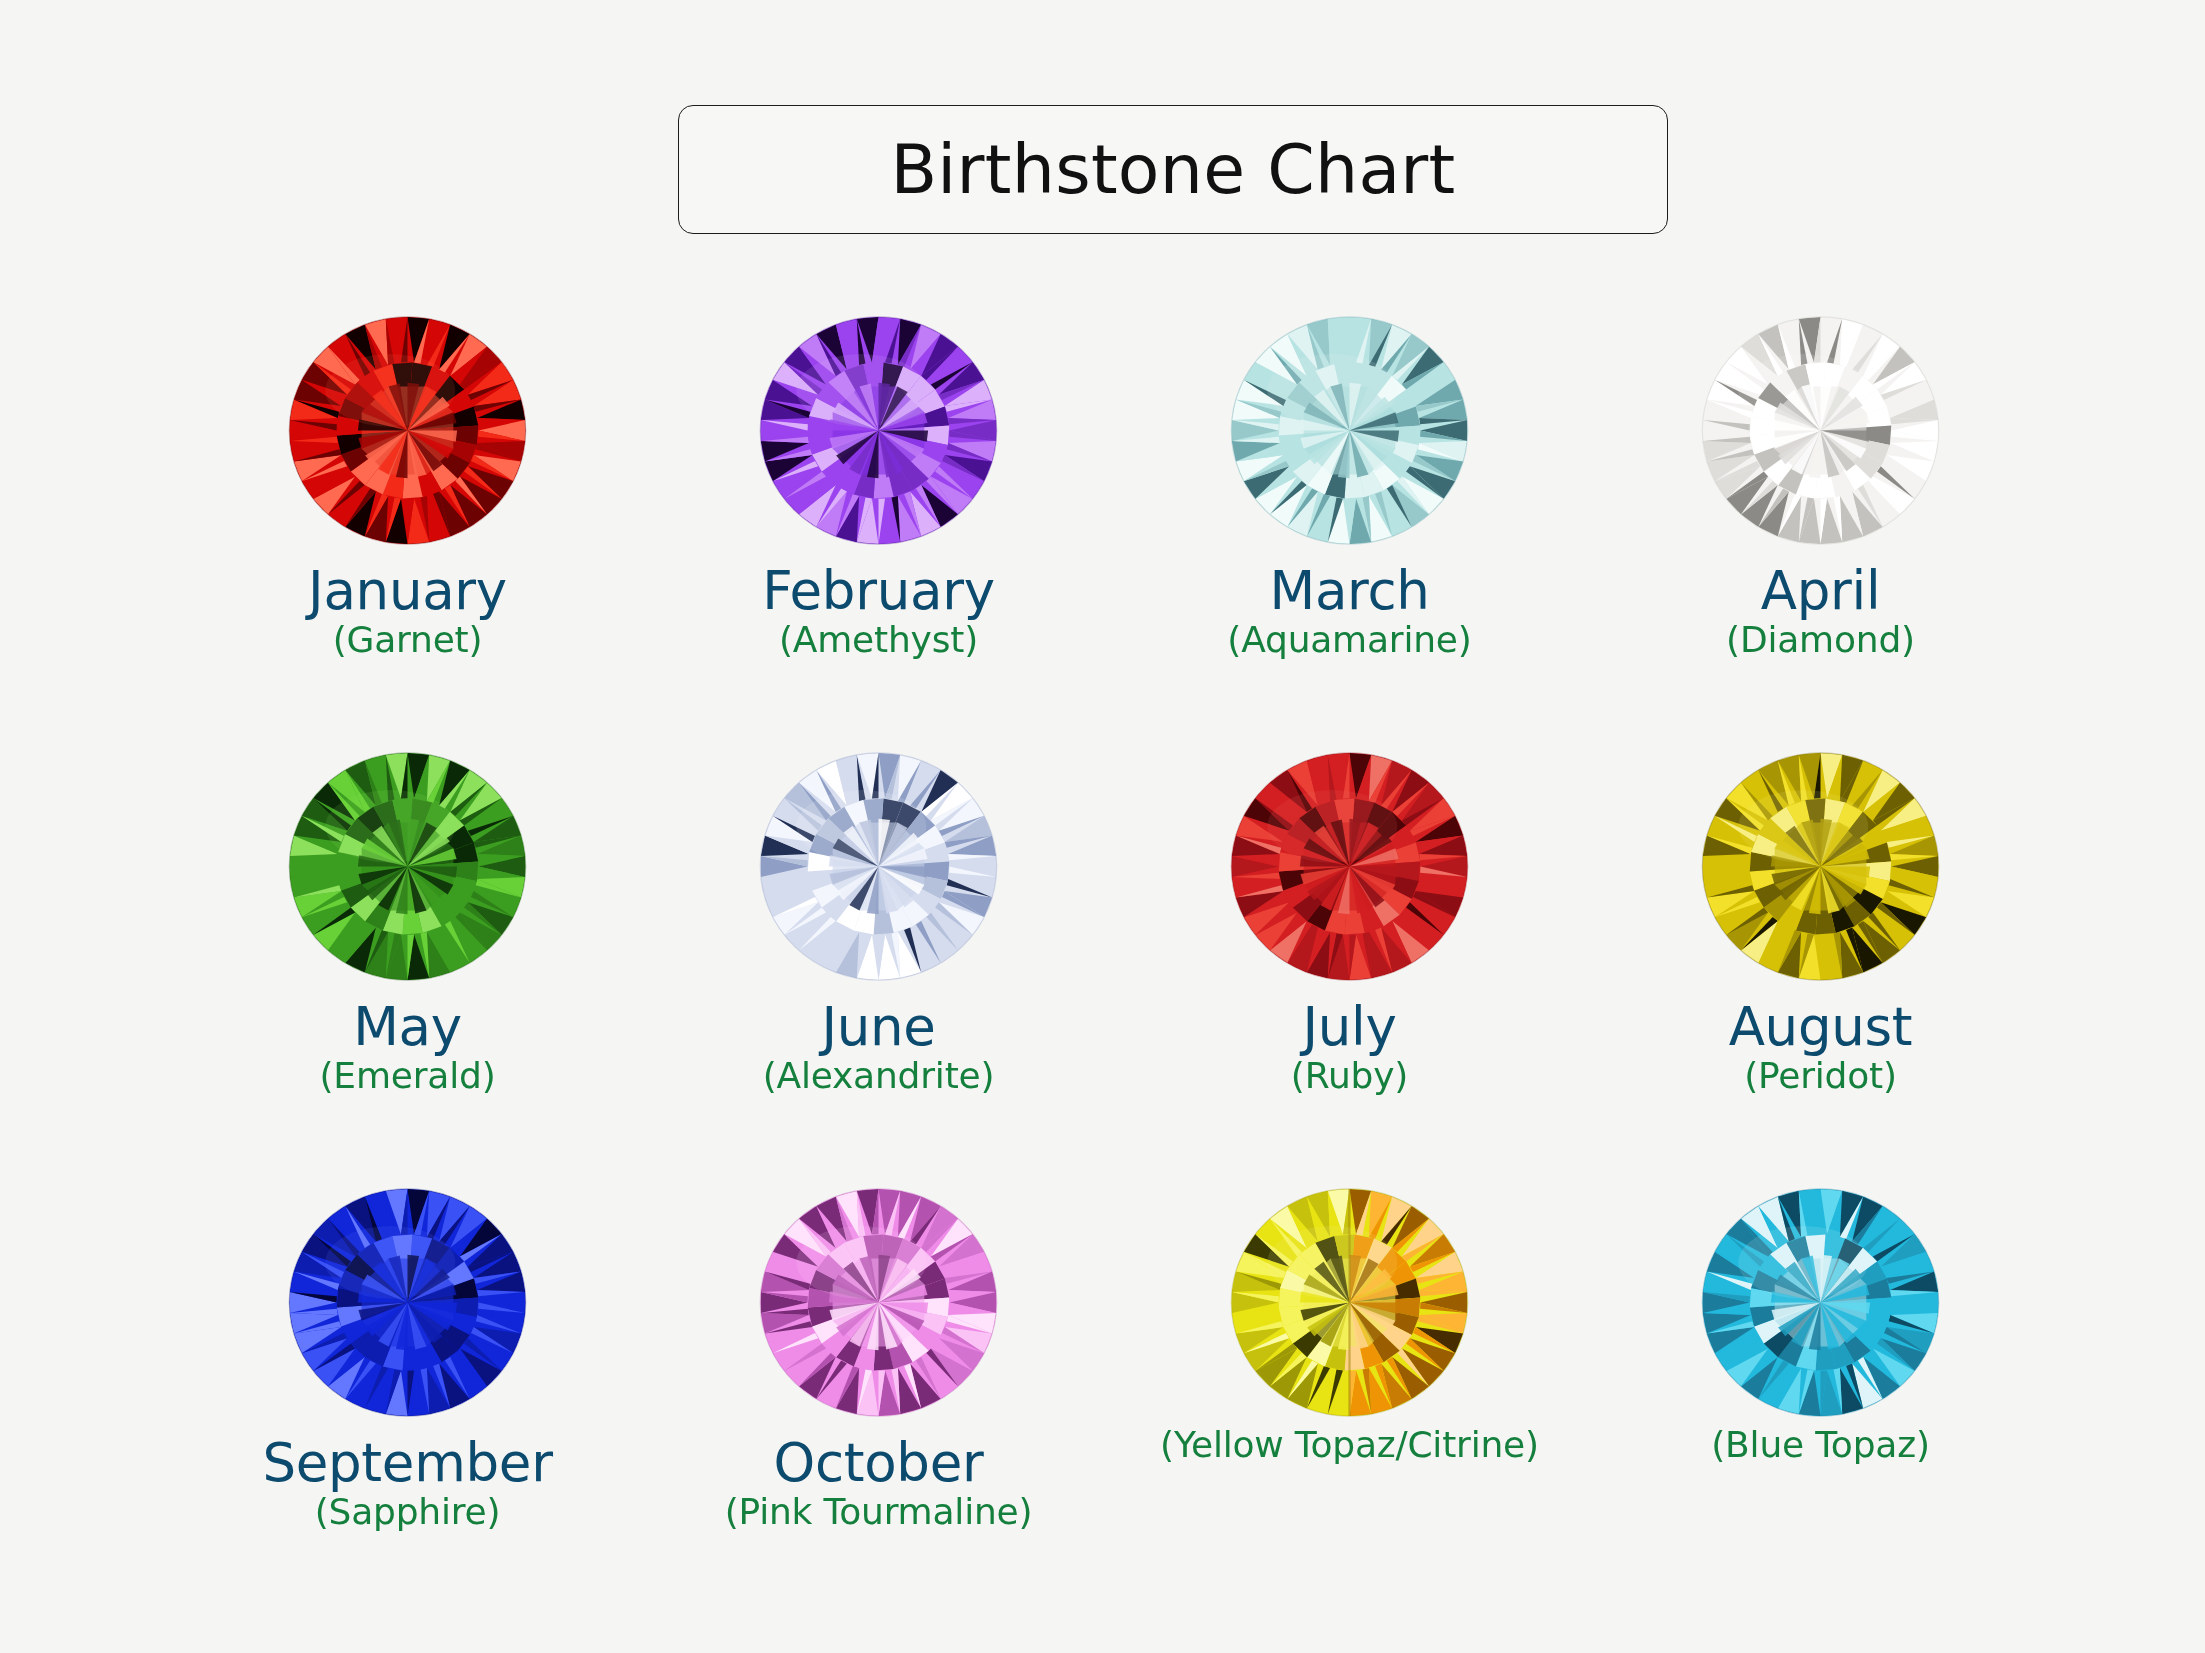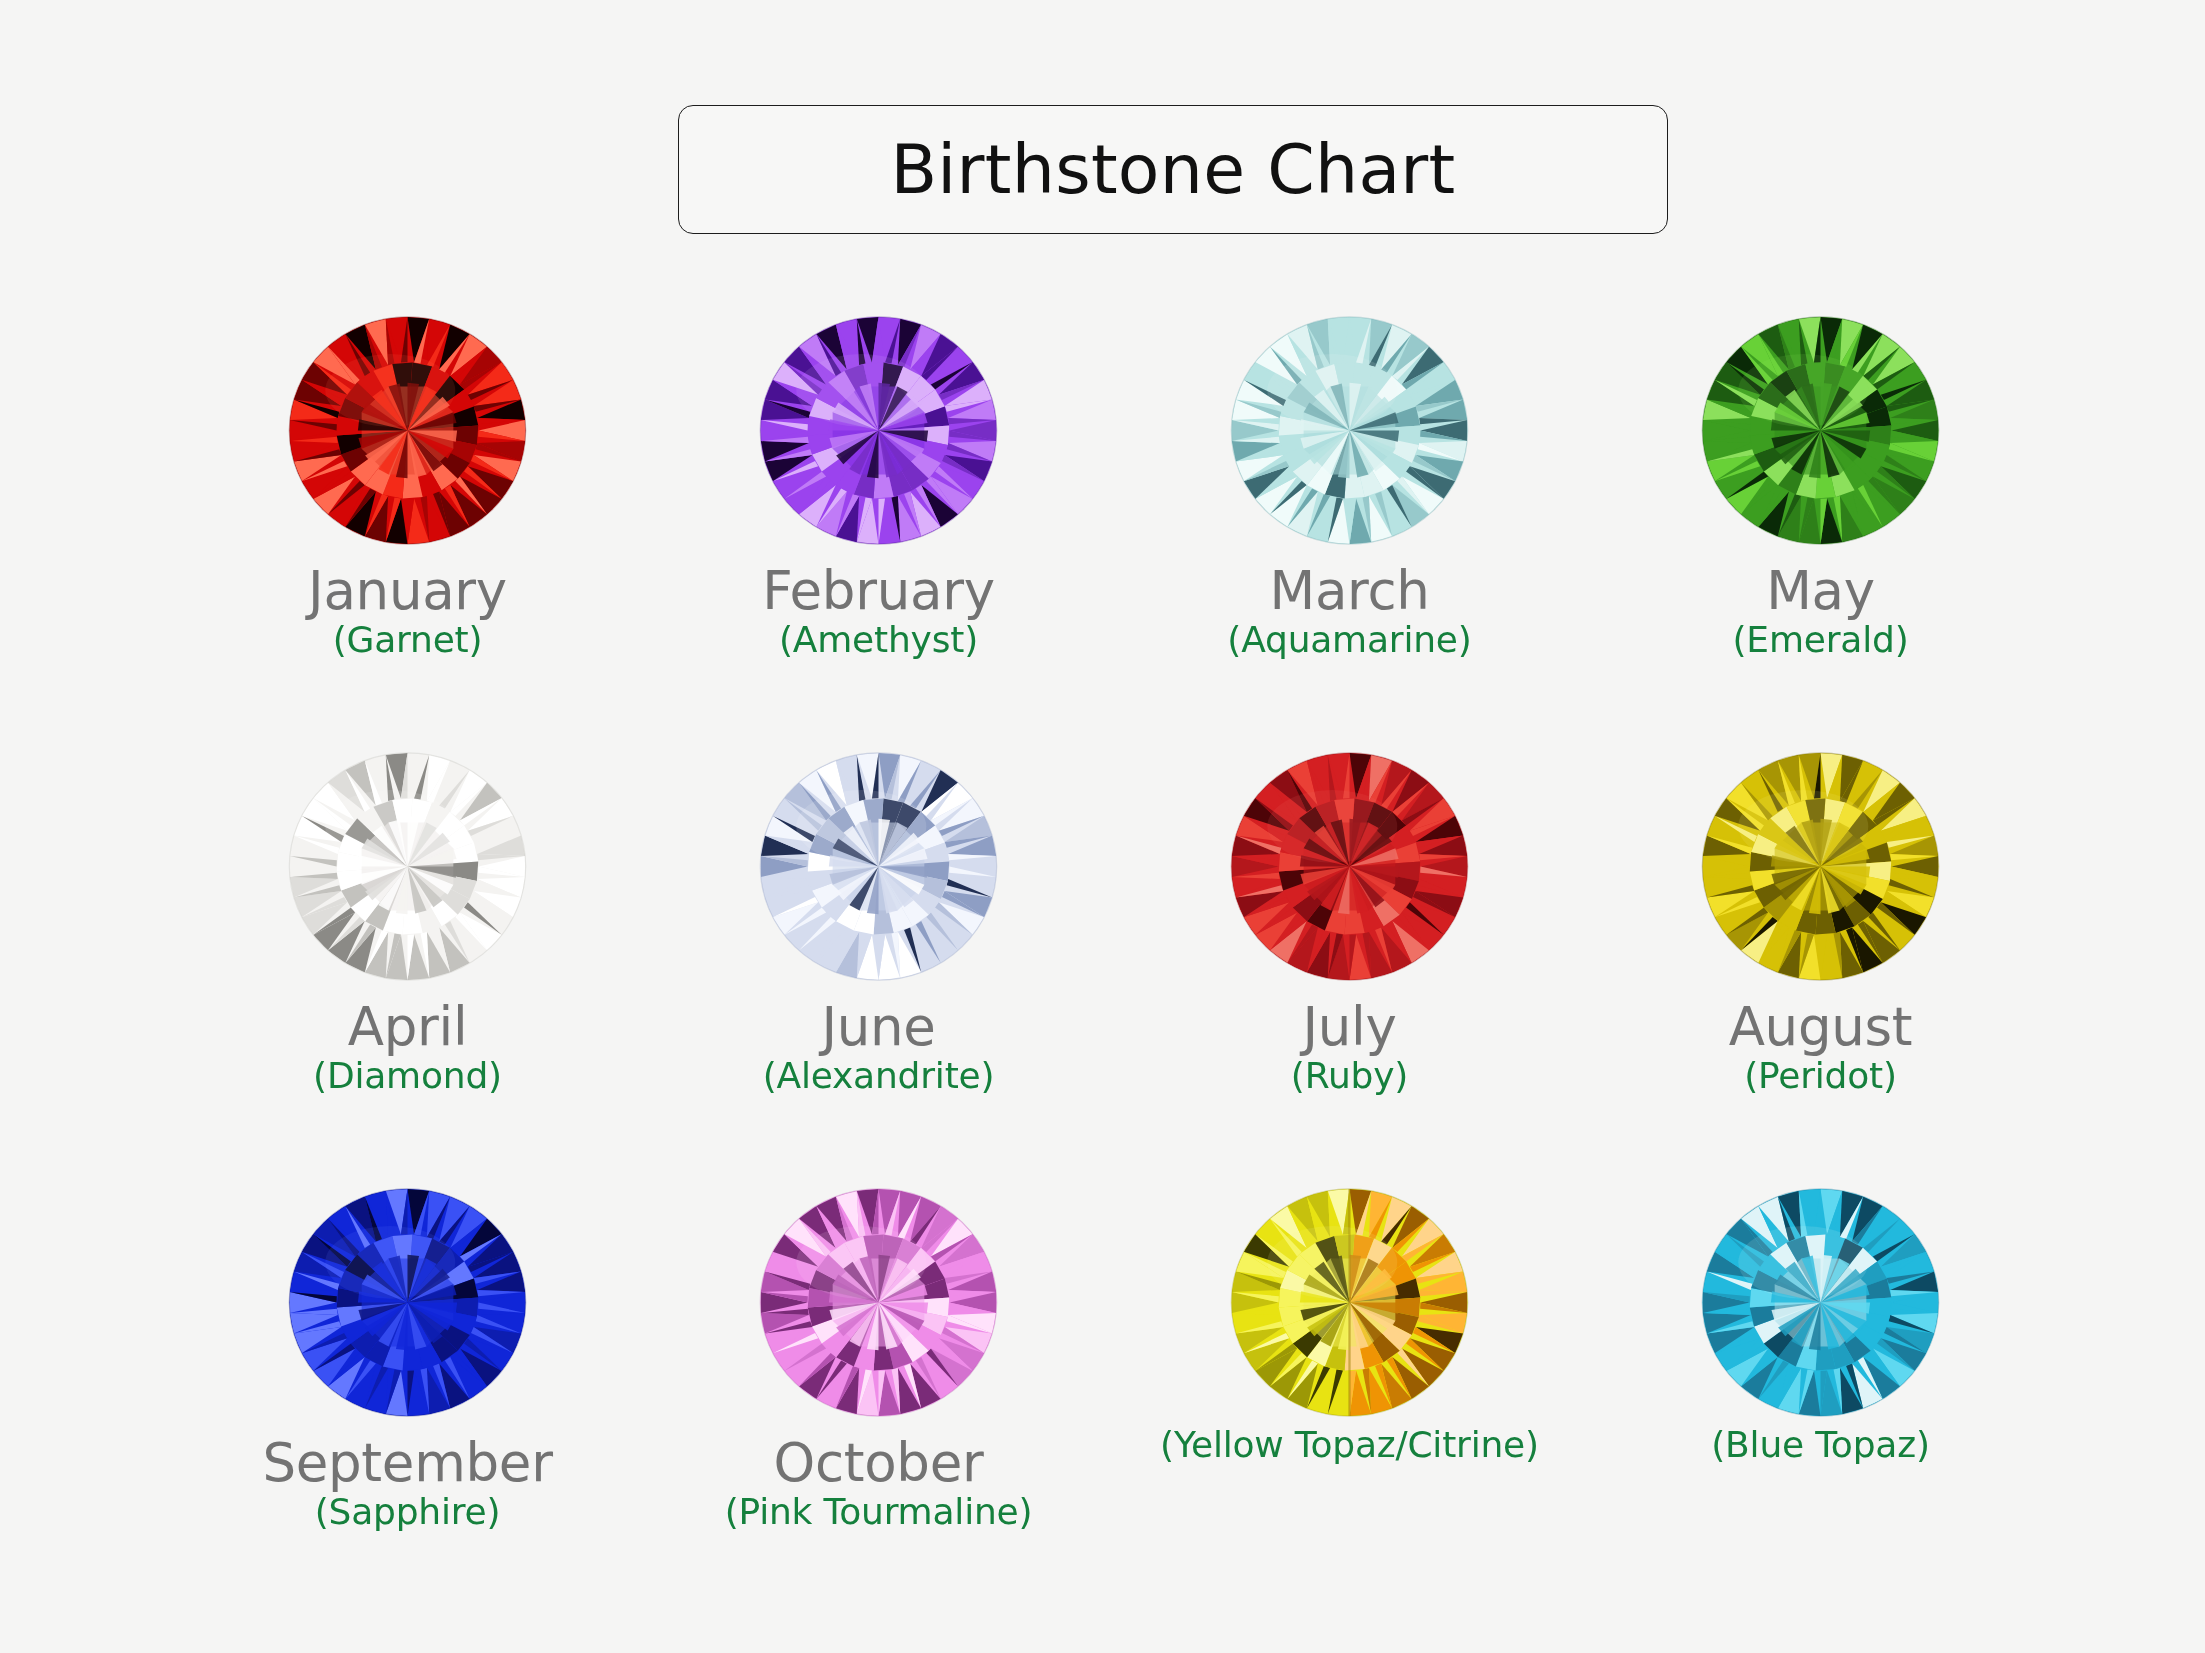--- a/index.html
+++ b/index.html
@@ -62,21 +62,21 @@
     height: 241px;
     display: block;
   }
   .gem-wrap svg { display: block; width: 241px; height: 241px; }
 
   .label-month {
     margin-top: 12.6px;
     font-family: "DejaVu Sans", sans-serif;
     font-size: 53px;
     font-weight: 400;
-    color: #737373;
+    color: #0c4a6e;
     line-height: 1.02;
     letter-spacing: -0.3px;
     white-space: nowrap;
     text-align: center;
   }
   .label-stone {
     margin-top: 3.4px;
     font-family: "DejaVu Sans", sans-serif;
     font-size: 36px;
     font-weight: 400;
@@ -467,20 +467,145 @@
           <ellipse cx="210" cy="210" rx="206" ry="198" fill="none" stroke="#6fa9ae" stroke-opacity="0.35" stroke-width="2"></ellipse>
         </svg>
       </div>
       <div class="label-month">March</div>
       <div class="label-stone">(Aquamarine)</div>
     </div>
     <div class="cell">
       <div class="gem-wrap">
         <svg viewBox="0 0 420 420" xmlns="http://www.w3.org/2000/svg">
           <defs>
+            <clipPath id="clip3">
+              <ellipse cx="210" cy="210" rx="206" ry="198"></ellipse>
+            </clipPath>
+          </defs>
+          <g clip-path="url(#clip3)">
+            <ellipse cx="210" cy="210" rx="206" ry="198" fill="#f4f3f1"></ellipse>
+            <polygon points="210.0,12.0 247.9,15.4 221.4,91.7" fill="#f4f3f1"></polygon>
+            <polygon points="247.9,15.4 221.4,91.7 232.7,93.2" fill="#8b8a86"></polygon>
+            <polygon points="247.9,15.4 284.4,25.4 243.8,95.7" fill="#ffffff"></polygon>
+            <polygon points="284.4,25.4 243.8,95.7 254.6,99.2" fill="#ffffff"></polygon>
+            <polygon points="284.4,25.4 318.4,41.7 265.1,103.7" fill="#f4f3f1"></polygon>
+            <polygon points="318.4,41.7 265.1,103.7 275.1,109.0" fill="#deddda"></polygon>
+            <polygon points="318.4,41.7 348.8,63.7 284.5,115.2" fill="#ffffff"></polygon>
+            <polygon points="348.8,63.7 284.5,115.2 293.3,122.2" fill="#ffffff"></polygon>
+            <polygon points="348.8,63.7 374.4,90.7 301.3,130.0" fill="#c3c2be"></polygon>
+            <polygon points="374.4,90.7 301.3,130.0 308.6,138.4" fill="#ffffff"></polygon>
+            <polygon points="374.4,90.7 394.4,121.7 315.1,147.5" fill="#ffffff"></polygon>
+            <polygon points="394.4,121.7 315.1,147.5 320.6,157.0" fill="#deddda"></polygon>
+            <polygon points="394.4,121.7 408.1,155.8 325.3,167.1" fill="#f4f3f1"></polygon>
+            <polygon points="408.1,155.8 325.3,167.1 328.9,177.5" fill="#f4f3f1"></polygon>
+            <polygon points="408.1,155.8 415.1,191.7 331.5,188.2" fill="#deddda"></polygon>
+            <polygon points="415.1,191.7 331.5,188.2 333.1,199.0" fill="#deddda"></polygon>
+            <polygon points="415.1,191.7 415.1,228.3 333.6,210.0" fill="#ffffff"></polygon>
+            <polygon points="415.1,228.3 333.6,210.0 333.1,221.0" fill="#ffffff"></polygon>
+            <polygon points="415.1,228.3 408.1,264.2 331.5,231.8" fill="#ffffff"></polygon>
+            <polygon points="408.1,264.2 331.5,231.8 328.9,242.5" fill="#f4f3f1"></polygon>
+            <polygon points="408.1,264.2 394.4,298.3 325.3,252.9" fill="#ffffff"></polygon>
+            <polygon points="394.4,298.3 325.3,252.9 320.6,263.0" fill="#f4f3f1"></polygon>
+            <polygon points="394.4,298.3 374.4,329.3 315.1,272.5" fill="#f4f3f1"></polygon>
+            <polygon points="374.4,329.3 315.1,272.5 308.6,281.6" fill="#8b8a86"></polygon>
+            <polygon points="374.4,329.3 348.8,356.3 301.3,290.0" fill="#ffffff"></polygon>
+            <polygon points="348.8,356.3 301.3,290.0 293.3,297.8" fill="#ffffff"></polygon>
+            <polygon points="348.8,356.3 318.4,378.3 284.5,304.8" fill="#f4f3f1"></polygon>
+            <polygon points="318.4,378.3 284.5,304.8 275.1,311.0" fill="#deddda"></polygon>
+            <polygon points="318.4,378.3 284.4,394.6 265.1,316.3" fill="#c3c2be"></polygon>
+            <polygon points="284.4,394.6 265.1,316.3 254.6,320.8" fill="#f4f3f1"></polygon>
+            <polygon points="284.4,394.6 247.9,404.6 243.8,324.3" fill="#c3c2be"></polygon>
+            <polygon points="247.9,404.6 243.8,324.3 232.7,326.8" fill="#ffffff"></polygon>
+            <polygon points="247.9,404.6 210.0,408.0 221.4,328.3" fill="#c3c2be"></polygon>
+            <polygon points="210.0,408.0 221.4,328.3 210.0,328.8" fill="#ffffff"></polygon>
+            <polygon points="210.0,408.0 172.1,404.6 198.6,328.3" fill="#c3c2be"></polygon>
+            <polygon points="172.1,404.6 198.6,328.3 187.3,326.8" fill="#c3c2be"></polygon>
+            <polygon points="172.1,404.6 135.6,394.6 176.2,324.3" fill="#c3c2be"></polygon>
+            <polygon points="135.6,394.6 176.2,324.3 165.4,320.8" fill="#ffffff"></polygon>
+            <polygon points="135.6,394.6 101.6,378.3 154.9,316.3" fill="#8b8a86"></polygon>
+            <polygon points="101.6,378.3 154.9,316.3 144.9,311.0" fill="#c3c2be"></polygon>
+            <polygon points="101.6,378.3 71.2,356.3 135.5,304.8" fill="#8b8a86"></polygon>
+            <polygon points="71.2,356.3 135.5,304.8 126.7,297.8" fill="#deddda"></polygon>
+            <polygon points="71.2,356.3 45.6,329.3 118.7,290.0" fill="#8b8a86"></polygon>
+            <polygon points="45.6,329.3 118.7,290.0 111.4,281.6" fill="#8b8a86"></polygon>
+            <polygon points="45.6,329.3 25.6,298.3 104.9,272.5" fill="#deddda"></polygon>
+            <polygon points="25.6,298.3 104.9,272.5 99.4,263.0" fill="#deddda"></polygon>
+            <polygon points="25.6,298.3 11.9,264.2 94.7,252.9" fill="#deddda"></polygon>
+            <polygon points="11.9,264.2 94.7,252.9 91.1,242.5" fill="#c3c2be"></polygon>
+            <polygon points="11.9,264.2 4.9,228.3 88.5,231.8" fill="#deddda"></polygon>
+            <polygon points="4.9,228.3 88.5,231.8 86.9,221.0" fill="#c3c2be"></polygon>
+            <polygon points="4.9,228.3 4.9,191.7 86.4,210.0" fill="#f4f3f1"></polygon>
+            <polygon points="4.9,191.7 86.4,210.0 86.9,199.0" fill="#c3c2be"></polygon>
+            <polygon points="4.9,191.7 11.9,155.8 88.5,188.2" fill="#f4f3f1"></polygon>
+            <polygon points="11.9,155.8 88.5,188.2 91.1,177.5" fill="#ffffff"></polygon>
+            <polygon points="11.9,155.8 25.6,121.7 94.7,167.1" fill="#ffffff"></polygon>
+            <polygon points="25.6,121.7 94.7,167.1 99.4,157.0" fill="#8b8a86"></polygon>
+            <polygon points="25.6,121.7 45.6,90.7 104.9,147.5" fill="#ffffff"></polygon>
+            <polygon points="45.6,90.7 104.9,147.5 111.4,138.4" fill="#ffffff"></polygon>
+            <polygon points="45.6,90.7 71.2,63.7 118.7,130.0" fill="#ffffff"></polygon>
+            <polygon points="71.2,63.7 118.7,130.0 126.7,122.2" fill="#f4f3f1"></polygon>
+            <polygon points="71.2,63.7 101.6,41.7 135.5,115.2" fill="#deddda"></polygon>
+            <polygon points="101.6,41.7 135.5,115.2 144.9,109.0" fill="#ffffff"></polygon>
+            <polygon points="101.6,41.7 135.6,25.4 154.9,103.7" fill="#c3c2be"></polygon>
+            <polygon points="135.6,25.4 154.9,103.7 165.4,99.2" fill="#ffffff"></polygon>
+            <polygon points="135.6,25.4 172.1,15.4 176.2,95.7" fill="#f4f3f1"></polygon>
+            <polygon points="172.1,15.4 176.2,95.7 187.3,93.2" fill="#8b8a86"></polygon>
+            <polygon points="172.1,15.4 210.0,12.0 198.6,91.7" fill="#8b8a86"></polygon>
+            <polygon points="210.0,12.0 198.6,91.7 210.0,91.2" fill="#deddda"></polygon>
+            <polygon points="210,210 218.6,91.5 253.0,98.6" fill="#ffffff"></polygon>
+            <polygon points="210,210 253.0,98.6 283.9,114.8" fill="#f4f3f1"></polygon>
+            <polygon points="210,210 283.9,114.8 308.8,138.7" fill="#ffffff"></polygon>
+            <polygon points="210,210 308.8,138.7 325.7,168.3" fill="#ffffff"></polygon>
+            <polygon points="210,210 325.7,168.3 333.3,201.4" fill="#ffffff"></polygon>
+            <polygon points="210,210 333.3,201.4 330.8,235.1" fill="#8b8a86"></polygon>
+            <polygon points="210,210 330.8,235.1 318.6,266.8" fill="#deddda"></polygon>
+            <polygon points="210,210 318.6,266.8 297.5,293.9" fill="#deddda"></polygon>
+            <polygon points="210,210 297.5,293.9 269.4,314.2" fill="#ffffff"></polygon>
+            <polygon points="210,210 269.4,314.2 236.4,326.0" fill="#f4f3f1"></polygon>
+            <polygon points="210,210 236.4,326.0 201.4,328.5" fill="#ffffff"></polygon>
+            <polygon points="210,210 201.4,328.5 167.0,321.4" fill="#ffffff"></polygon>
+            <polygon points="210,210 167.0,321.4 136.1,305.2" fill="#c3c2be"></polygon>
+            <polygon points="210,210 136.1,305.2 111.2,281.3" fill="#ffffff"></polygon>
+            <polygon points="210,210 111.2,281.3 94.3,251.7" fill="#c3c2be"></polygon>
+            <polygon points="210,210 94.3,251.7 86.7,218.6" fill="#ffffff"></polygon>
+            <polygon points="210,210 86.7,218.6 89.2,184.9" fill="#ffffff"></polygon>
+            <polygon points="210,210 89.2,184.9 101.4,153.2" fill="#ffffff"></polygon>
+            <polygon points="210,210 101.4,153.2 122.5,126.1" fill="#8b8a86"></polygon>
+            <polygon points="210,210 122.5,126.1 150.6,105.8" fill="#f4f3f1"></polygon>
+            <polygon points="210,210 150.6,105.8 183.6,94.0" fill="#c3c2be"></polygon>
+            <polygon points="210,210 183.6,94.0 218.6,91.5" fill="#ffffff"></polygon>
+            <polygon points="289.9,241.8 243.1,286.8 176.9,286.8 130.1,241.8 130.1,178.2 176.9,133.2 243.1,133.2 289.9,178.2" fill="#eceae7" opacity="0.55"></polygon>
+            <polygon points="210,210 296.5,210.0 294.1,229.4" fill="#8b8a86" opacity="0.85"></polygon>
+            <polygon points="210,210 289.9,241.8 280.0,258.9" fill="#ffffff" opacity="0.85"></polygon>
+            <polygon points="210,210 271.2,268.8 255.2,280.9" fill="#c3c2be" opacity="0.85"></polygon>
+            <polygon points="210,210 243.1,286.8 223.5,292.1" fill="#c3c2be" opacity="0.85"></polygon>
+            <polygon points="210,210 210.0,293.2 189.8,290.9" fill="#f4f3f1" opacity="0.85"></polygon>
+            <polygon points="210,210 176.9,286.8 159.1,277.3" fill="#ffffff" opacity="0.85"></polygon>
+            <polygon points="210,210 148.8,268.8 136.2,253.5" fill="#deddda" opacity="0.85"></polygon>
+            <polygon points="210,210 130.1,241.8 124.5,223.0" fill="#ffffff" opacity="0.85"></polygon>
+            <polygon points="210,210 123.5,210.0 125.9,190.6" fill="#ffffff" opacity="0.85"></polygon>
+            <polygon points="210,210 130.1,178.2 140.0,161.1" fill="#deddda" opacity="0.85"></polygon>
+            <polygon points="210,210 148.8,151.2 164.8,139.1" fill="#ffffff" opacity="0.85"></polygon>
+            <polygon points="210,210 176.9,133.2 196.5,127.9" fill="#ffffff" opacity="0.85"></polygon>
+            <polygon points="210,210 210.0,126.8 230.2,129.1" fill="#ffffff" opacity="0.85"></polygon>
+            <polygon points="210,210 243.1,133.2 260.9,142.7" fill="#deddda" opacity="0.85"></polygon>
+            <polygon points="210,210 271.2,151.2 283.8,166.5" fill="#deddda" opacity="0.85"></polygon>
+            <polygon points="210,210 289.9,178.2 295.5,197.0" fill="#f4f3f1" opacity="0.85"></polygon>
+            <ellipse cx="180" cy="140" rx="113.30000000000001" ry="63.36" fill="#ffffff" opacity="0.13"></ellipse>
+          </g>
+          <ellipse cx="210" cy="210" rx="206" ry="198" fill="none" stroke="#c3c2be" stroke-opacity="0.35" stroke-width="2"></ellipse>
+        </svg>
+      </div>
+      <div class="label-month">April</div>
+      <div class="label-stone">(Diamond)</div>
+    </div>
+    <div class="cell">
+      <div class="gem-wrap">
+        <svg viewBox="0 0 420 420" xmlns="http://www.w3.org/2000/svg">
+          <defs>
             <clipPath id="clip4">
               <ellipse cx="210" cy="210" rx="206" ry="198"></ellipse>
             </clipPath>
           </defs>
           <g clip-path="url(#clip4)">
             <ellipse cx="210" cy="210" rx="206" ry="198" fill="#3c9e20"></ellipse>
             <polygon points="210.0,12.0 247.9,15.4 221.4,91.7" fill="#0a2a07"></polygon>
             <polygon points="247.9,15.4 221.4,91.7 232.7,93.2" fill="#3c9e20"></polygon>
             <polygon points="247.9,15.4 284.4,25.4 243.8,95.7" fill="#8ce05c"></polygon>
             <polygon points="284.4,25.4 243.8,95.7 254.6,99.2" fill="#68d137"></polygon>
@@ -587,145 +712,20 @@
             <polygon points="210,210 243.1,133.2 260.9,142.7" fill="#0a2a07" opacity="0.85"></polygon>
             <polygon points="210,210 271.2,151.2 283.8,166.5" fill="#8ce05c" opacity="0.85"></polygon>
             <polygon points="210,210 289.9,178.2 295.5,197.0" fill="#68d137" opacity="0.85"></polygon>
             <ellipse cx="180" cy="140" rx="113.30000000000001" ry="63.36" fill="#8ce05c" opacity="0.13"></ellipse>
           </g>
           <ellipse cx="210" cy="210" rx="206" ry="198" fill="none" stroke="#1d5c11" stroke-opacity="0.35" stroke-width="2"></ellipse>
         </svg>
       </div>
       <div class="label-month">May</div>
       <div class="label-stone">(Emerald)</div>
-    </div>
-    <div class="cell">
-      <div class="gem-wrap">
-        <svg viewBox="0 0 420 420" xmlns="http://www.w3.org/2000/svg">
-          <defs>
-            <clipPath id="clip3">
-              <ellipse cx="210" cy="210" rx="206" ry="198"></ellipse>
-            </clipPath>
-          </defs>
-          <g clip-path="url(#clip3)">
-            <ellipse cx="210" cy="210" rx="206" ry="198" fill="#f4f3f1"></ellipse>
-            <polygon points="210.0,12.0 247.9,15.4 221.4,91.7" fill="#f4f3f1"></polygon>
-            <polygon points="247.9,15.4 221.4,91.7 232.7,93.2" fill="#8b8a86"></polygon>
-            <polygon points="247.9,15.4 284.4,25.4 243.8,95.7" fill="#ffffff"></polygon>
-            <polygon points="284.4,25.4 243.8,95.7 254.6,99.2" fill="#ffffff"></polygon>
-            <polygon points="284.4,25.4 318.4,41.7 265.1,103.7" fill="#f4f3f1"></polygon>
-            <polygon points="318.4,41.7 265.1,103.7 275.1,109.0" fill="#deddda"></polygon>
-            <polygon points="318.4,41.7 348.8,63.7 284.5,115.2" fill="#ffffff"></polygon>
-            <polygon points="348.8,63.7 284.5,115.2 293.3,122.2" fill="#ffffff"></polygon>
-            <polygon points="348.8,63.7 374.4,90.7 301.3,130.0" fill="#c3c2be"></polygon>
-            <polygon points="374.4,90.7 301.3,130.0 308.6,138.4" fill="#ffffff"></polygon>
-            <polygon points="374.4,90.7 394.4,121.7 315.1,147.5" fill="#ffffff"></polygon>
-            <polygon points="394.4,121.7 315.1,147.5 320.6,157.0" fill="#deddda"></polygon>
-            <polygon points="394.4,121.7 408.1,155.8 325.3,167.1" fill="#f4f3f1"></polygon>
-            <polygon points="408.1,155.8 325.3,167.1 328.9,177.5" fill="#f4f3f1"></polygon>
-            <polygon points="408.1,155.8 415.1,191.7 331.5,188.2" fill="#deddda"></polygon>
-            <polygon points="415.1,191.7 331.5,188.2 333.1,199.0" fill="#deddda"></polygon>
-            <polygon points="415.1,191.7 415.1,228.3 333.6,210.0" fill="#ffffff"></polygon>
-            <polygon points="415.1,228.3 333.6,210.0 333.1,221.0" fill="#ffffff"></polygon>
-            <polygon points="415.1,228.3 408.1,264.2 331.5,231.8" fill="#ffffff"></polygon>
-            <polygon points="408.1,264.2 331.5,231.8 328.9,242.5" fill="#f4f3f1"></polygon>
-            <polygon points="408.1,264.2 394.4,298.3 325.3,252.9" fill="#ffffff"></polygon>
-            <polygon points="394.4,298.3 325.3,252.9 320.6,263.0" fill="#f4f3f1"></polygon>
-            <polygon points="394.4,298.3 374.4,329.3 315.1,272.5" fill="#f4f3f1"></polygon>
-            <polygon points="374.4,329.3 315.1,272.5 308.6,281.6" fill="#8b8a86"></polygon>
-            <polygon points="374.4,329.3 348.8,356.3 301.3,290.0" fill="#ffffff"></polygon>
-            <polygon points="348.8,356.3 301.3,290.0 293.3,297.8" fill="#ffffff"></polygon>
-            <polygon points="348.8,356.3 318.4,378.3 284.5,304.8" fill="#f4f3f1"></polygon>
-            <polygon points="318.4,378.3 284.5,304.8 275.1,311.0" fill="#deddda"></polygon>
-            <polygon points="318.4,378.3 284.4,394.6 265.1,316.3" fill="#c3c2be"></polygon>
-            <polygon points="284.4,394.6 265.1,316.3 254.6,320.8" fill="#f4f3f1"></polygon>
-            <polygon points="284.4,394.6 247.9,404.6 243.8,324.3" fill="#c3c2be"></polygon>
-            <polygon points="247.9,404.6 243.8,324.3 232.7,326.8" fill="#ffffff"></polygon>
-            <polygon points="247.9,404.6 210.0,408.0 221.4,328.3" fill="#c3c2be"></polygon>
-            <polygon points="210.0,408.0 221.4,328.3 210.0,328.8" fill="#ffffff"></polygon>
-            <polygon points="210.0,408.0 172.1,404.6 198.6,328.3" fill="#c3c2be"></polygon>
-            <polygon points="172.1,404.6 198.6,328.3 187.3,326.8" fill="#c3c2be"></polygon>
-            <polygon points="172.1,404.6 135.6,394.6 176.2,324.3" fill="#c3c2be"></polygon>
-            <polygon points="135.6,394.6 176.2,324.3 165.4,320.8" fill="#ffffff"></polygon>
-            <polygon points="135.6,394.6 101.6,378.3 154.9,316.3" fill="#8b8a86"></polygon>
-            <polygon points="101.6,378.3 154.9,316.3 144.9,311.0" fill="#c3c2be"></polygon>
-            <polygon points="101.6,378.3 71.2,356.3 135.5,304.8" fill="#8b8a86"></polygon>
-            <polygon points="71.2,356.3 135.5,304.8 126.7,297.8" fill="#deddda"></polygon>
-            <polygon points="71.2,356.3 45.6,329.3 118.7,290.0" fill="#8b8a86"></polygon>
-            <polygon points="45.6,329.3 118.7,290.0 111.4,281.6" fill="#8b8a86"></polygon>
-            <polygon points="45.6,329.3 25.6,298.3 104.9,272.5" fill="#deddda"></polygon>
-            <polygon points="25.6,298.3 104.9,272.5 99.4,263.0" fill="#deddda"></polygon>
-            <polygon points="25.6,298.3 11.9,264.2 94.7,252.9" fill="#deddda"></polygon>
-            <polygon points="11.9,264.2 94.7,252.9 91.1,242.5" fill="#c3c2be"></polygon>
-            <polygon points="11.9,264.2 4.9,228.3 88.5,231.8" fill="#deddda"></polygon>
-            <polygon points="4.9,228.3 88.5,231.8 86.9,221.0" fill="#c3c2be"></polygon>
-            <polygon points="4.9,228.3 4.9,191.7 86.4,210.0" fill="#f4f3f1"></polygon>
-            <polygon points="4.9,191.7 86.4,210.0 86.9,199.0" fill="#c3c2be"></polygon>
-            <polygon points="4.9,191.7 11.9,155.8 88.5,188.2" fill="#f4f3f1"></polygon>
-            <polygon points="11.9,155.8 88.5,188.2 91.1,177.5" fill="#ffffff"></polygon>
-            <polygon points="11.9,155.8 25.6,121.7 94.7,167.1" fill="#ffffff"></polygon>
-            <polygon points="25.6,121.7 94.7,167.1 99.4,157.0" fill="#8b8a86"></polygon>
-            <polygon points="25.6,121.7 45.6,90.7 104.9,147.5" fill="#ffffff"></polygon>
-            <polygon points="45.6,90.7 104.9,147.5 111.4,138.4" fill="#ffffff"></polygon>
-            <polygon points="45.6,90.7 71.2,63.7 118.7,130.0" fill="#ffffff"></polygon>
-            <polygon points="71.2,63.7 118.7,130.0 126.7,122.2" fill="#f4f3f1"></polygon>
-            <polygon points="71.2,63.7 101.6,41.7 135.5,115.2" fill="#deddda"></polygon>
-            <polygon points="101.6,41.7 135.5,115.2 144.9,109.0" fill="#ffffff"></polygon>
-            <polygon points="101.6,41.7 135.6,25.4 154.9,103.7" fill="#c3c2be"></polygon>
-            <polygon points="135.6,25.4 154.9,103.7 165.4,99.2" fill="#ffffff"></polygon>
-            <polygon points="135.6,25.4 172.1,15.4 176.2,95.7" fill="#f4f3f1"></polygon>
-            <polygon points="172.1,15.4 176.2,95.7 187.3,93.2" fill="#8b8a86"></polygon>
-            <polygon points="172.1,15.4 210.0,12.0 198.6,91.7" fill="#8b8a86"></polygon>
-            <polygon points="210.0,12.0 198.6,91.7 210.0,91.2" fill="#deddda"></polygon>
-            <polygon points="210,210 218.6,91.5 253.0,98.6" fill="#ffffff"></polygon>
-            <polygon points="210,210 253.0,98.6 283.9,114.8" fill="#f4f3f1"></polygon>
-            <polygon points="210,210 283.9,114.8 308.8,138.7" fill="#ffffff"></polygon>
-            <polygon points="210,210 308.8,138.7 325.7,168.3" fill="#ffffff"></polygon>
-            <polygon points="210,210 325.7,168.3 333.3,201.4" fill="#ffffff"></polygon>
-            <polygon points="210,210 333.3,201.4 330.8,235.1" fill="#8b8a86"></polygon>
-            <polygon points="210,210 330.8,235.1 318.6,266.8" fill="#deddda"></polygon>
-            <polygon points="210,210 318.6,266.8 297.5,293.9" fill="#deddda"></polygon>
-            <polygon points="210,210 297.5,293.9 269.4,314.2" fill="#ffffff"></polygon>
-            <polygon points="210,210 269.4,314.2 236.4,326.0" fill="#f4f3f1"></polygon>
-            <polygon points="210,210 236.4,326.0 201.4,328.5" fill="#ffffff"></polygon>
-            <polygon points="210,210 201.4,328.5 167.0,321.4" fill="#ffffff"></polygon>
-            <polygon points="210,210 167.0,321.4 136.1,305.2" fill="#c3c2be"></polygon>
-            <polygon points="210,210 136.1,305.2 111.2,281.3" fill="#ffffff"></polygon>
-            <polygon points="210,210 111.2,281.3 94.3,251.7" fill="#c3c2be"></polygon>
-            <polygon points="210,210 94.3,251.7 86.7,218.6" fill="#ffffff"></polygon>
-            <polygon points="210,210 86.7,218.6 89.2,184.9" fill="#ffffff"></polygon>
-            <polygon points="210,210 89.2,184.9 101.4,153.2" fill="#ffffff"></polygon>
-            <polygon points="210,210 101.4,153.2 122.5,126.1" fill="#8b8a86"></polygon>
-            <polygon points="210,210 122.5,126.1 150.6,105.8" fill="#f4f3f1"></polygon>
-            <polygon points="210,210 150.6,105.8 183.6,94.0" fill="#c3c2be"></polygon>
-            <polygon points="210,210 183.6,94.0 218.6,91.5" fill="#ffffff"></polygon>
-            <polygon points="289.9,241.8 243.1,286.8 176.9,286.8 130.1,241.8 130.1,178.2 176.9,133.2 243.1,133.2 289.9,178.2" fill="#eceae7" opacity="0.55"></polygon>
-            <polygon points="210,210 296.5,210.0 294.1,229.4" fill="#8b8a86" opacity="0.85"></polygon>
-            <polygon points="210,210 289.9,241.8 280.0,258.9" fill="#ffffff" opacity="0.85"></polygon>
-            <polygon points="210,210 271.2,268.8 255.2,280.9" fill="#c3c2be" opacity="0.85"></polygon>
-            <polygon points="210,210 243.1,286.8 223.5,292.1" fill="#c3c2be" opacity="0.85"></polygon>
-            <polygon points="210,210 210.0,293.2 189.8,290.9" fill="#f4f3f1" opacity="0.85"></polygon>
-            <polygon points="210,210 176.9,286.8 159.1,277.3" fill="#ffffff" opacity="0.85"></polygon>
-            <polygon points="210,210 148.8,268.8 136.2,253.5" fill="#deddda" opacity="0.85"></polygon>
-            <polygon points="210,210 130.1,241.8 124.5,223.0" fill="#ffffff" opacity="0.85"></polygon>
-            <polygon points="210,210 123.5,210.0 125.9,190.6" fill="#ffffff" opacity="0.85"></polygon>
-            <polygon points="210,210 130.1,178.2 140.0,161.1" fill="#deddda" opacity="0.85"></polygon>
-            <polygon points="210,210 148.8,151.2 164.8,139.1" fill="#ffffff" opacity="0.85"></polygon>
-            <polygon points="210,210 176.9,133.2 196.5,127.9" fill="#ffffff" opacity="0.85"></polygon>
-            <polygon points="210,210 210.0,126.8 230.2,129.1" fill="#ffffff" opacity="0.85"></polygon>
-            <polygon points="210,210 243.1,133.2 260.9,142.7" fill="#deddda" opacity="0.85"></polygon>
-            <polygon points="210,210 271.2,151.2 283.8,166.5" fill="#deddda" opacity="0.85"></polygon>
-            <polygon points="210,210 289.9,178.2 295.5,197.0" fill="#f4f3f1" opacity="0.85"></polygon>
-            <ellipse cx="180" cy="140" rx="113.30000000000001" ry="63.36" fill="#ffffff" opacity="0.13"></ellipse>
-          </g>
-          <ellipse cx="210" cy="210" rx="206" ry="198" fill="none" stroke="#c3c2be" stroke-opacity="0.35" stroke-width="2"></ellipse>
-        </svg>
-      </div>
-      <div class="label-month">April</div>
-      <div class="label-stone">(Diamond)</div>
     </div>
     <div class="cell">
       <div class="gem-wrap">
         <svg viewBox="0 0 420 420" xmlns="http://www.w3.org/2000/svg">
           <defs>
             <clipPath id="clip5">
               <ellipse cx="210" cy="210" rx="206" ry="198"></ellipse>
             </clipPath>
           </defs>
           <g clip-path="url(#clip5)">

